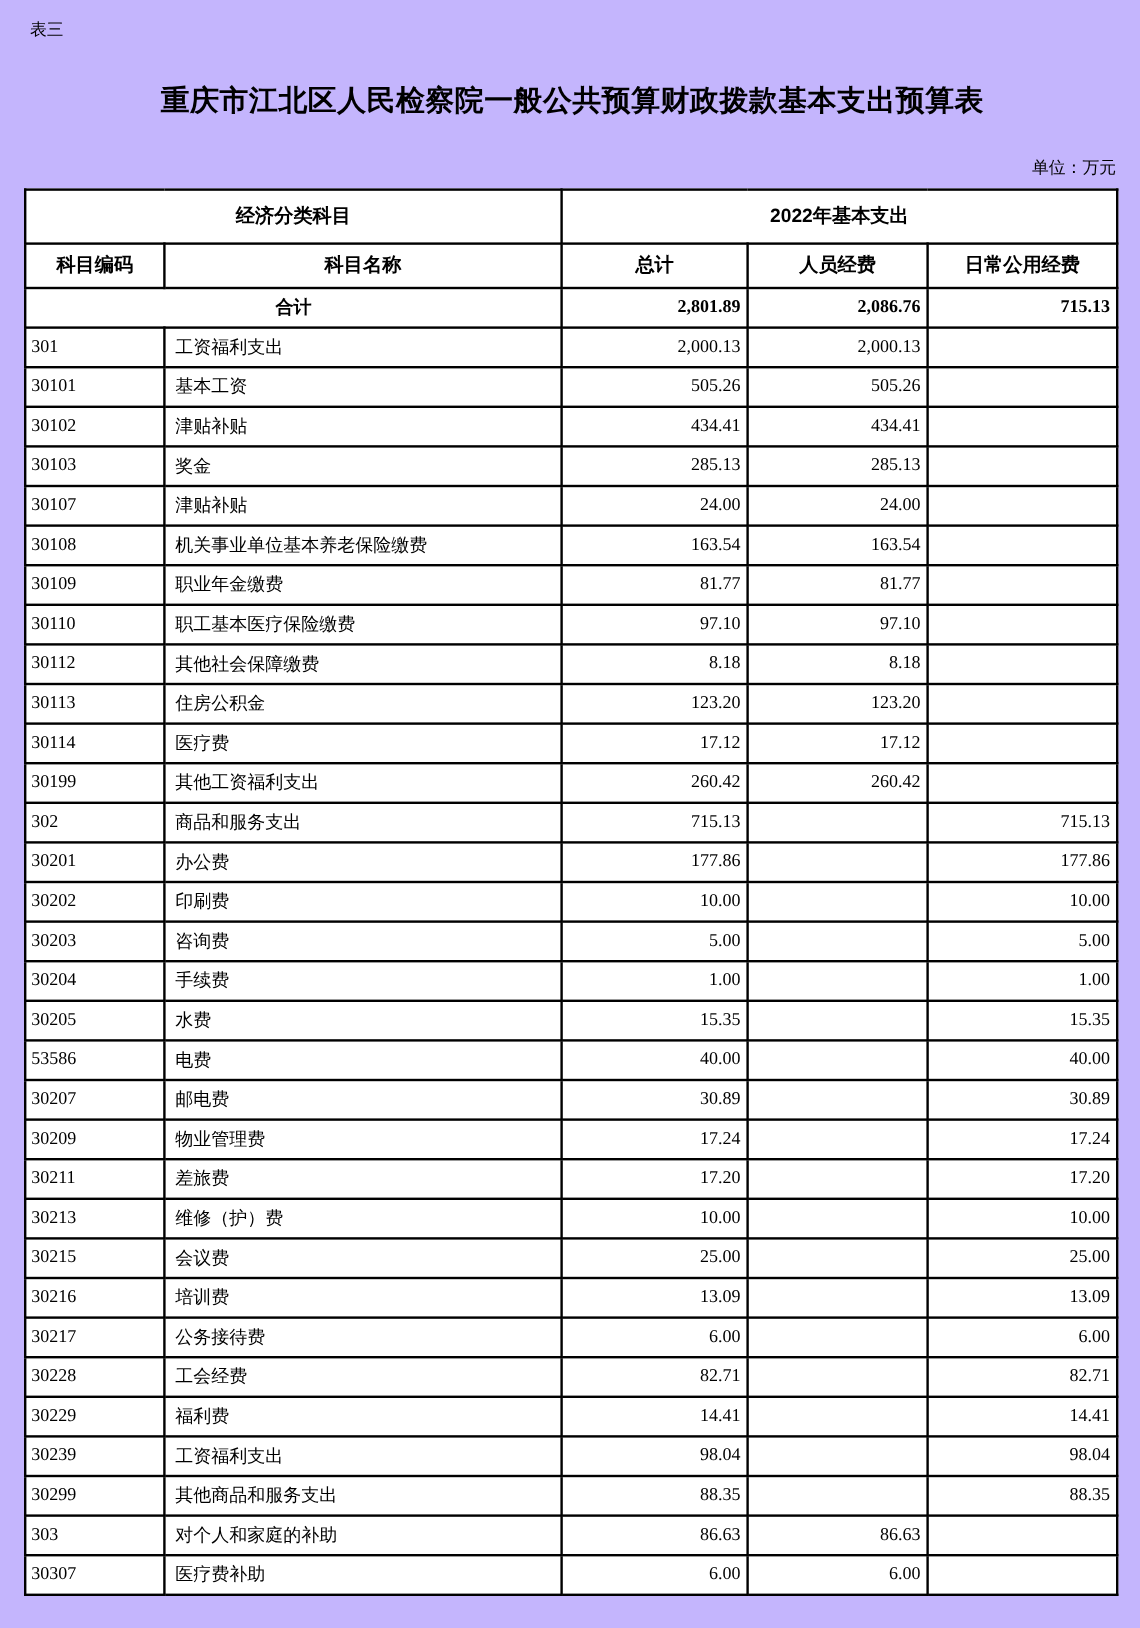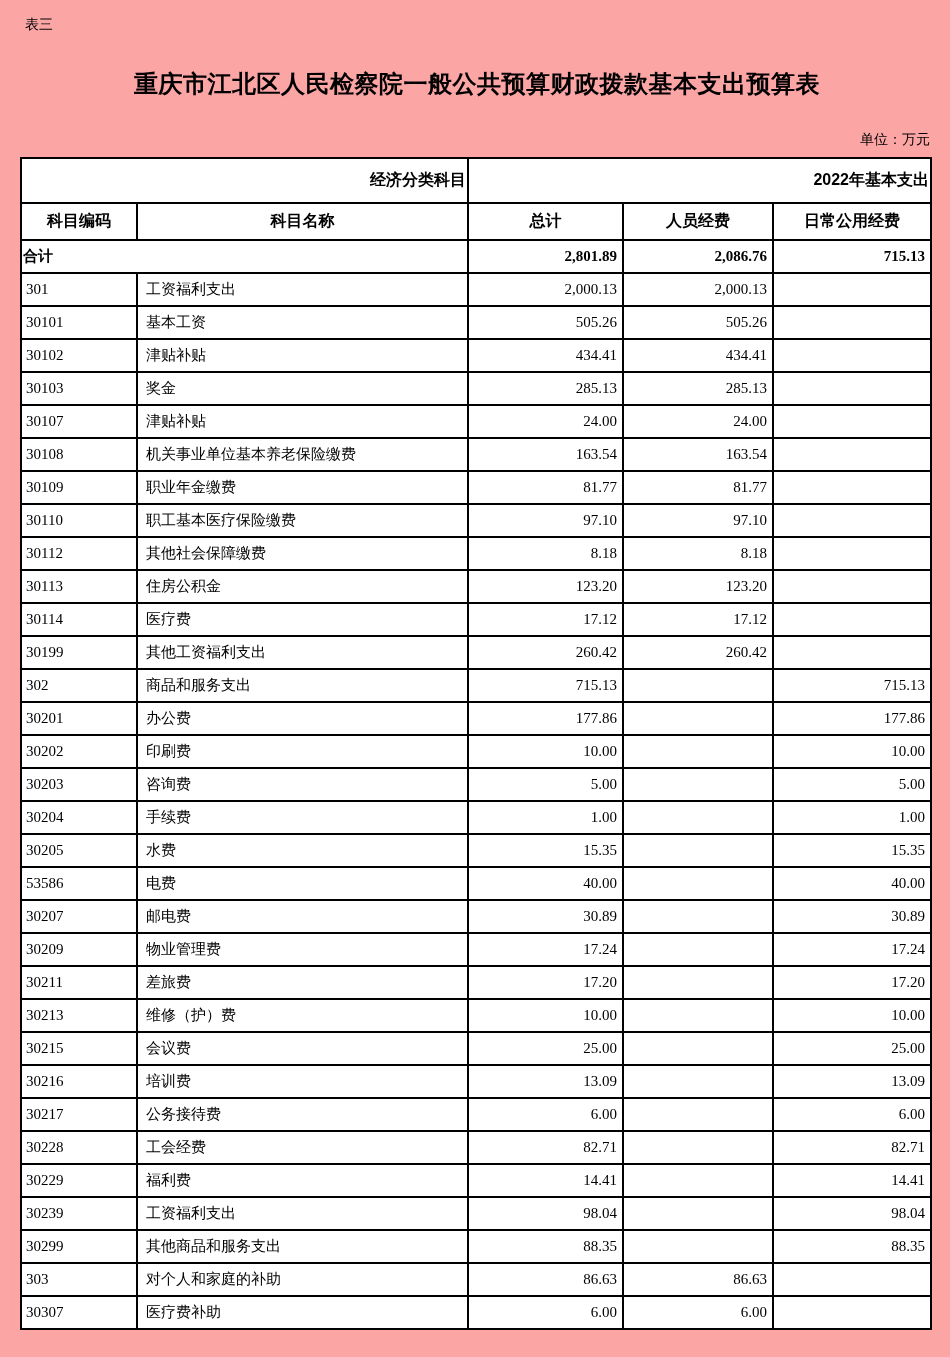--- a/index.html
+++ b/index.html
@@ -6,21 +6,21 @@
     margin: 0; padding: 0;
     background: #ffffff;
     width: 950px; height: 1357px;
     position: relative;
     color: #000;
     font-family: "Liberation Serif", serif;
   }
   .page {
     position: relative;
     width: 950px; height: 1357px;
-    background: #fca5a5;
+    background: #c4b5fd;
     overflow: hidden;
   }
   .table-label {
     position: absolute;
     left: 25px; top: 16px;
     font-size: 14px;
     font-family: "Liberation Serif", serif;
   }
   .doc-title {
     position: absolute;
@@ -52,40 +52,41 @@
     overflow: hidden;
     white-space: nowrap;
   }
   .budget-table thead th {
     font-family: "Liberation Sans", sans-serif;
     font-weight: bold;
     font-size: 16px;
     text-align: center;
     background: #fff;
   }
-  tr.group-header-row th { height: 41px; text-align: right; }
+  tr.group-header-row th { height: 41px; }
   tr.column-header-row th { height: 33px; }
   .budget-table tbody td { height: 29px; font-size: 15px; }
   td.cell-code {
     text-align: left;
     padding-left: 4px;
     font-family: "Liberation Serif", serif;
   }
   td.cell-name {
     text-align: left;
     padding-left: 8px;
     font-family: "Liberation Serif", serif;
   }
   td.cell-num {
     text-align: right;
     padding-right: 5px;
     font-family: "Liberation Serif", serif;
   }
   tr.total-row td { font-weight: bold; }
   td.cell-total-label {
+    text-align: center;
     font-family: "Liberation Serif", serif;
   }
 </style>
 </head>
 <body>
 
 <div class="page">
 
   <div class="table-label">表三</div>
 

